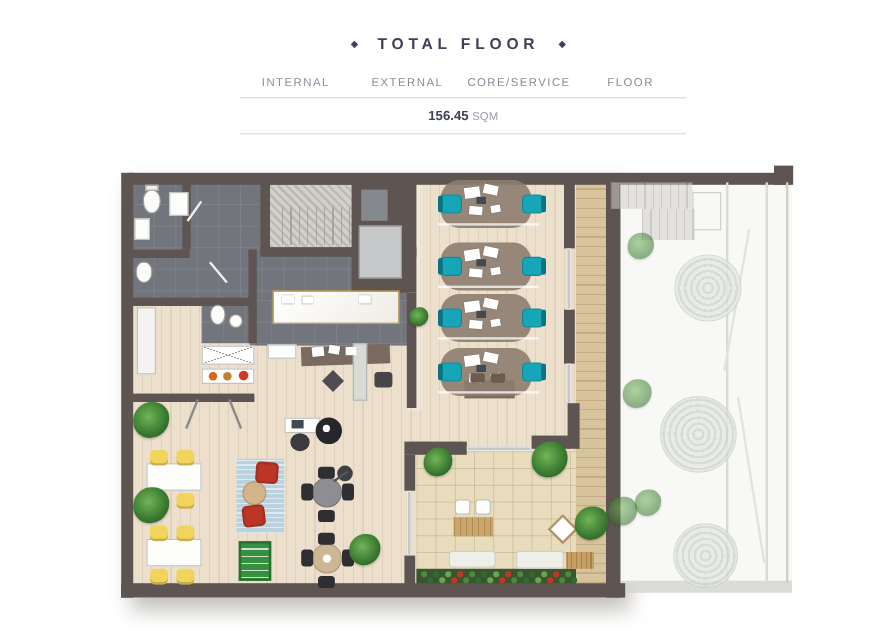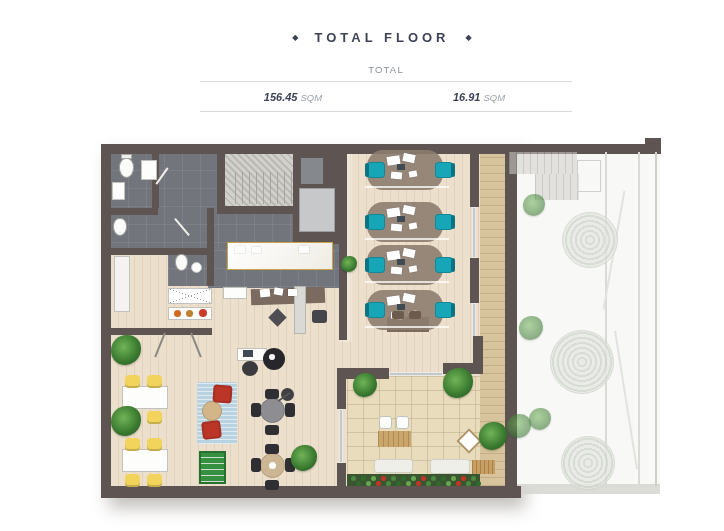--- a/index.html
+++ b/index.html
@@ -8,21 +8,21 @@
   
   #hdr{position:absolute;left:40px;top:28px;width:684px;text-align:center;color:var(--ink);}
   #hdr .t{font-size:13px;font-weight:700;letter-spacing:4px;}
   #hdr .dia{font-size:8px;vertical-align:2px;margin:0 16px;}
 
   
   #stats{position:absolute;left:200px;top:64px;width:372px;}
   #stats .row{display:flex;}
   #stats .col{flex:1;text-align:center;}
   #stats .lbl{font-size:9.5px;letter-spacing:1.2px;color:var(--mute);padding-bottom:6px;}
-  #stats .vals{border-top:1px solid #d7d9dc;border-bottom:1px solid #d7d9dc;padding:5px 0 6px;font-style:italic;}
+  #stats .vals{border-top:1px solid #d7d9dc;border-bottom:1px solid #d7d9dc;padding:5px 0 6px;}
   #stats .num{font-size:11px;font-weight:700;color:var(--ink);}
   #stats .unit{font-size:9.5px;color:#9aa0aa;margin-left:3px;}
 
   
   #plan{position:absolute;left:95px;top:130px;width:580px;height:390px;}
   #plan div{position:absolute;box-sizing:border-box;}
   .shadowbox{left:6px;top:14px;width:416px;height:354px;box-shadow:8px 10px 16px rgba(120,112,104,.45);}
   .wood{background:var(--wood);background-image:repeating-linear-gradient(90deg,rgba(120,90,60,.10) 0 1px,transparent 1px 8px);}
   .tile{background:var(--tile);background-image:linear-gradient(rgba(255,255,255,.07) 1px,transparent 1px),linear-gradient(90deg,rgba(255,255,255,.07) 1px,transparent 1px);background-size:18px 18px;}
   .stair{background:#d2d0cb;background-image:repeating-linear-gradient(45deg,rgba(120,118,112,.25) 0 2px,transparent 2px 5px);}
@@ -59,25 +59,27 @@
 </head>
 <body>
 <div id="stage">
 
   <div id="hdr">
     <span class="dia">◆</span><span class="t">TOTAL FLOOR</span><span class="dia">◆</span>
   </div>
 
   <div id="stats">
     <div class="row">
-      <div class="col lbl">TOTAL</div>
+      <div class="col lbl">INTERNAL</div>
+      <div class="col lbl">EXTERNAL</div>
+      <div class="col lbl">CORE/SERVICE</div>
+      <div class="col lbl">FLOOR</div>
     </div>
     <div class="row vals">
       <div class="col"><span class="num">156.45</span><span class="unit">SQM</span></div>
-      <div class="col"><span class="num">16.91</span><span class="unit">SQM</span></div>
     </div>
   </div>
 
   <div id="plan">
     <div class="shadowbox"></div>
 
     <div class="wood" style="left:15px;top:22px;width:395px;height:336px"></div>
     <div class="tile" style="left:15px;top:22px;width:230px;height:98px"></div>
     <div class="tile" style="left:113px;top:120px;width:132px;height:38px"></div>
     <div class="tile" style="left:73px;top:120px;width:44px;height:36px"></div>

